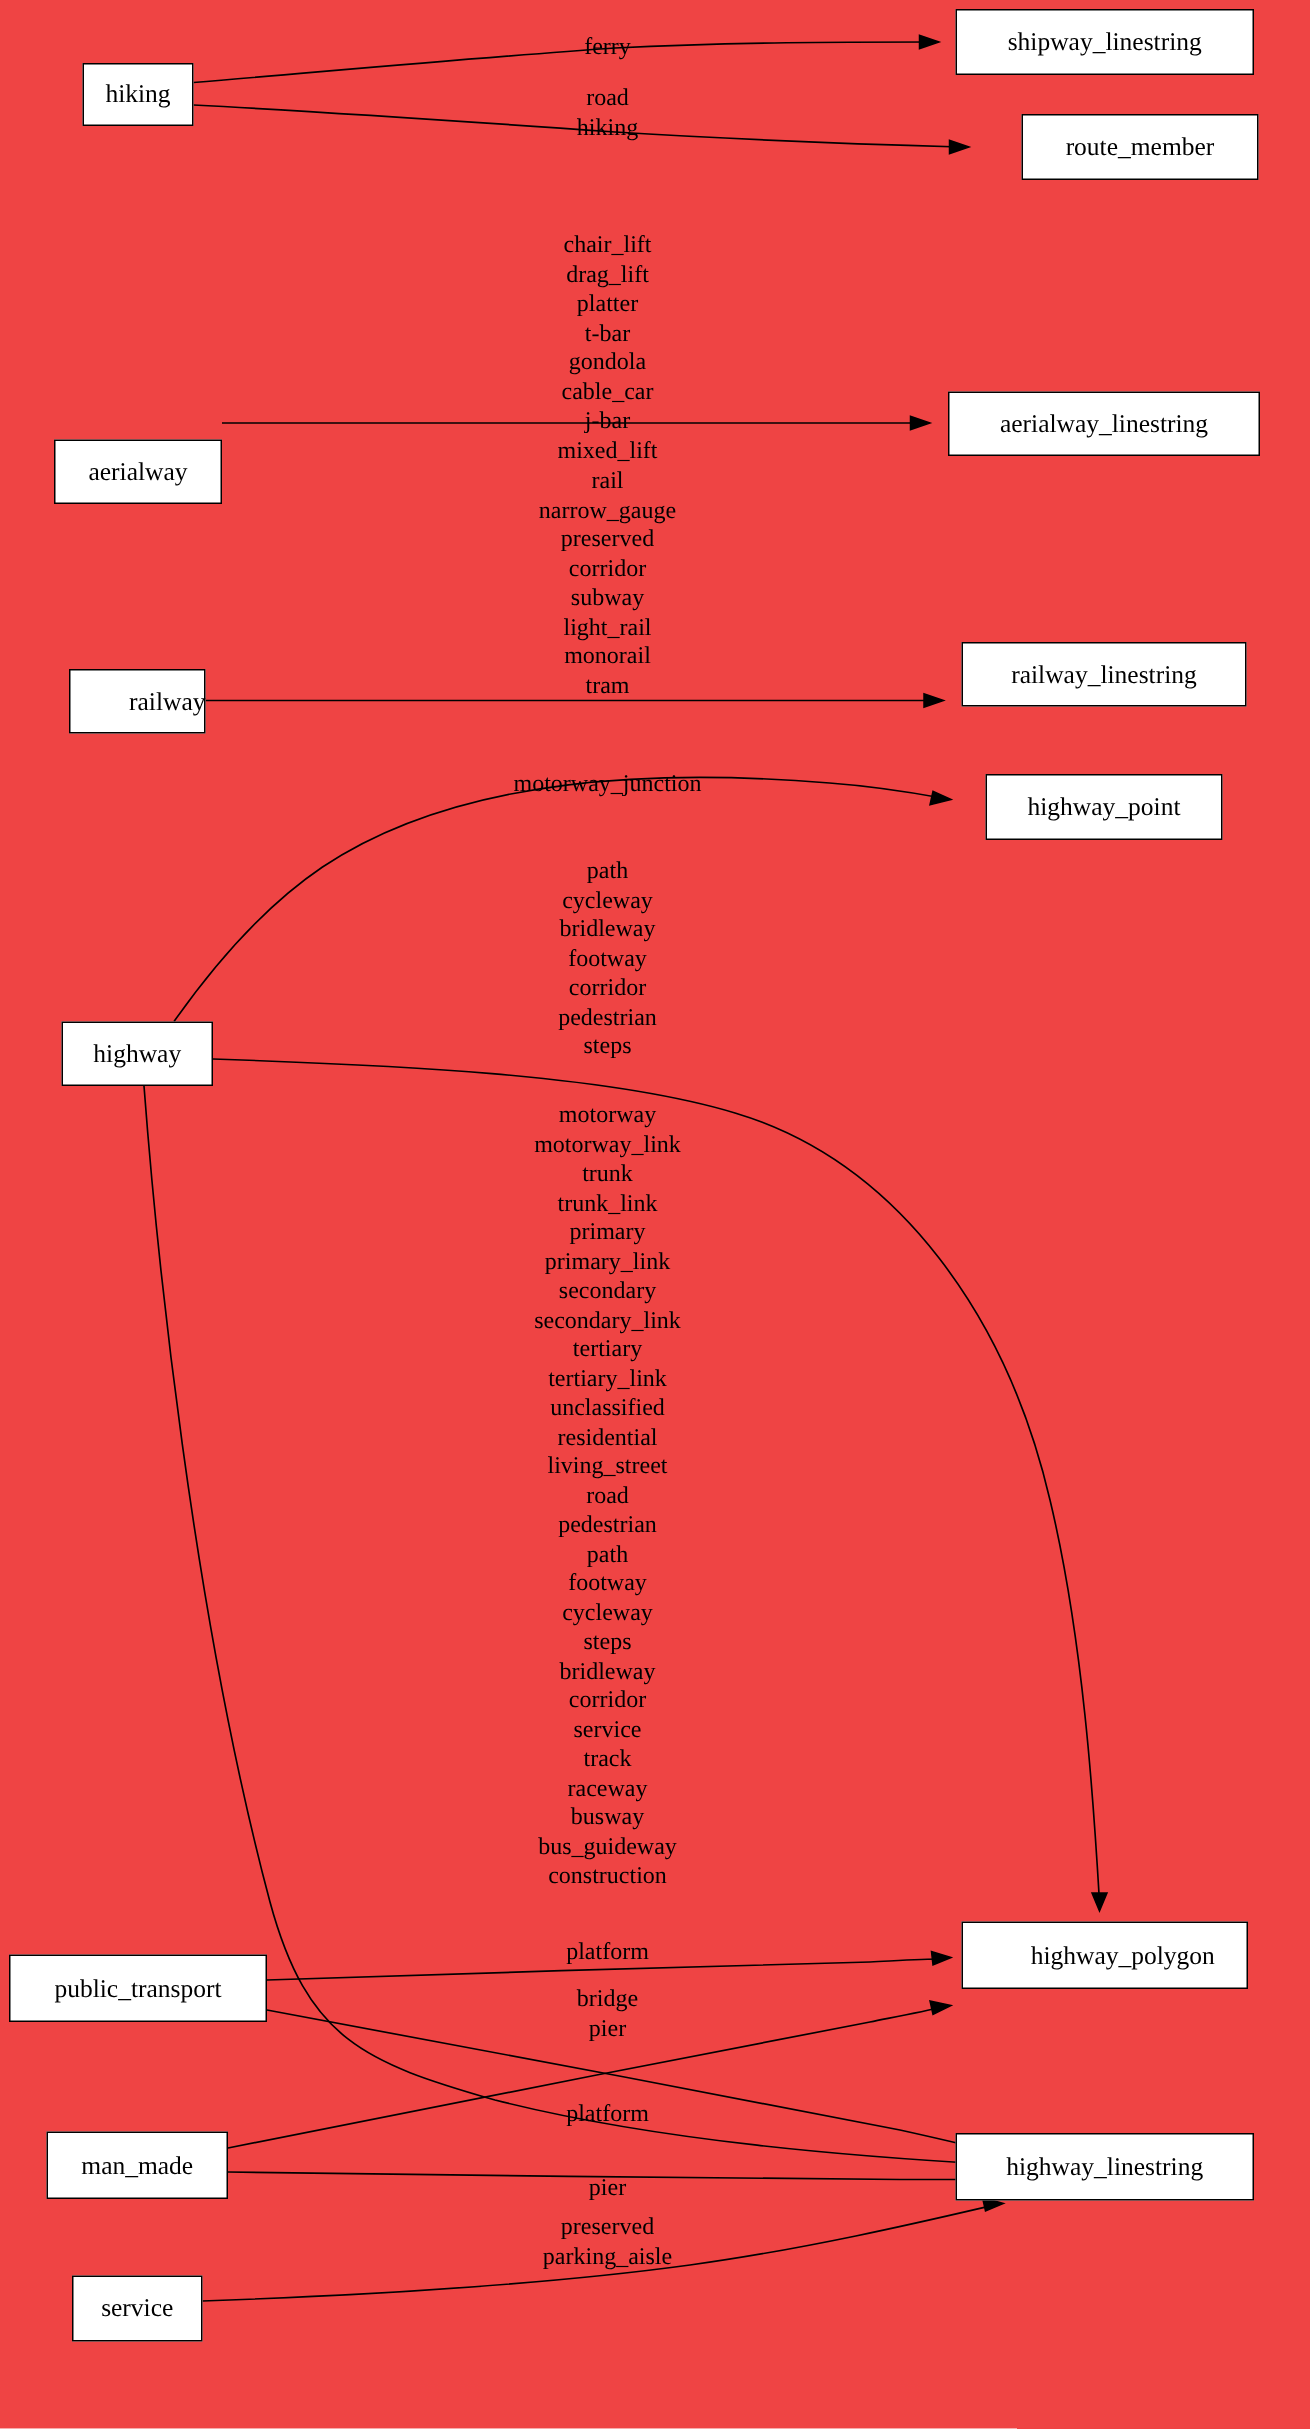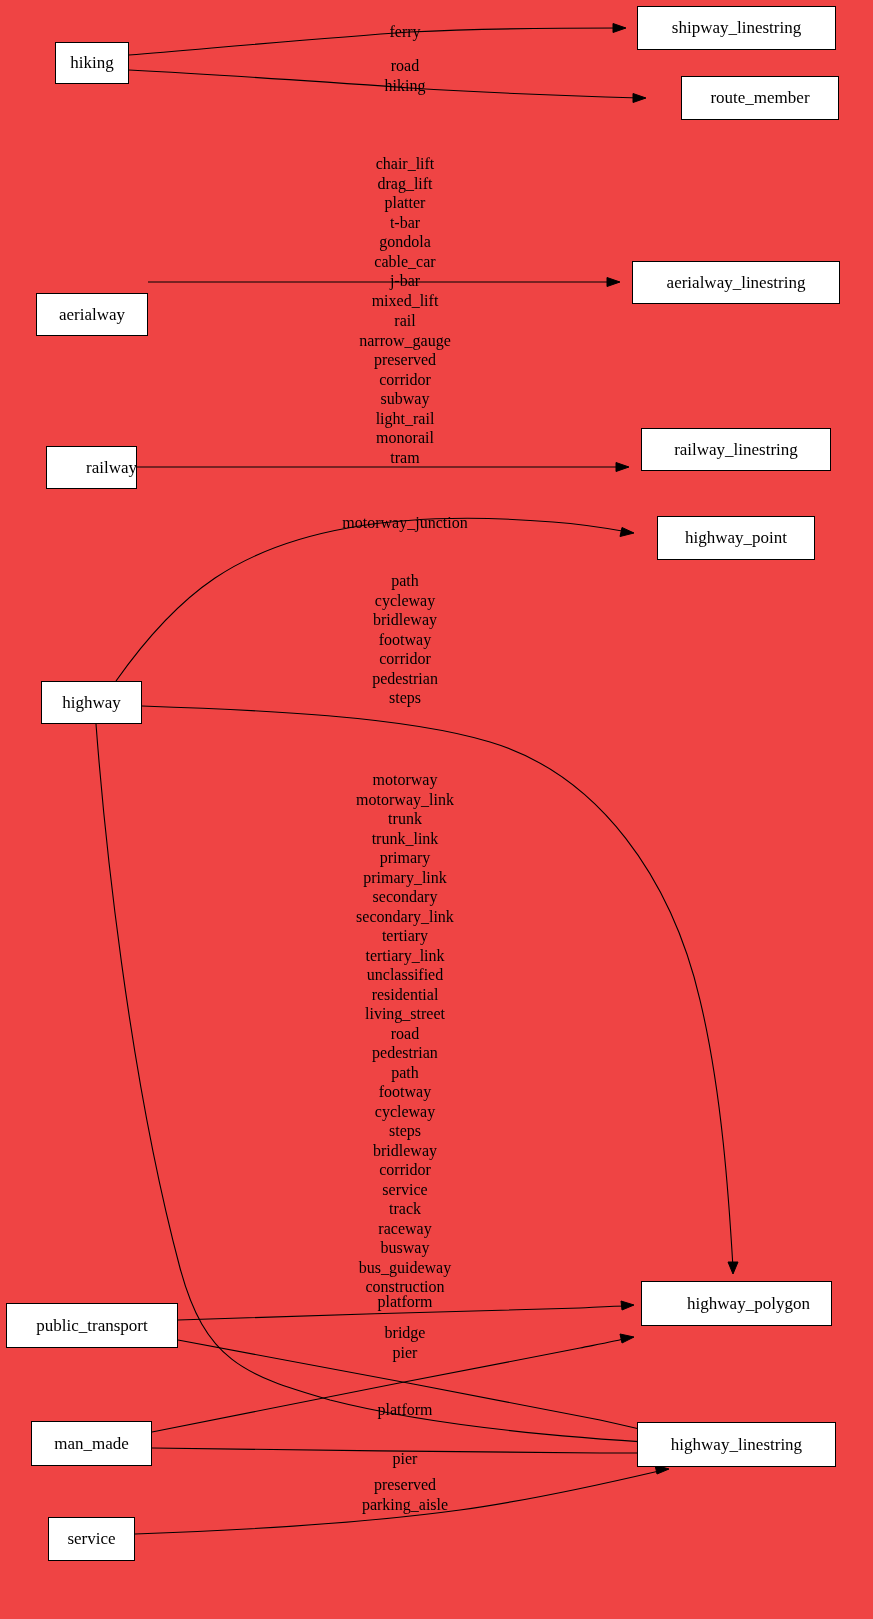--- a/index.html
+++ b/index.html
@@ -144,21 +144,21 @@
       </div>
       <div class="edge-label" style="left: 405px; top: 571px;">
         <div>path</div>
         <div>cycleway</div>
         <div>bridleway</div>
         <div>footway</div>
         <div>corridor</div>
         <div>pedestrian</div>
         <div>steps</div>
       </div>
-      <div class="edge-label" style="left: 405px; top: 734px; margin-top: 36px;">
+      <div class="edge-label" style="left: 405px; top: 734px;">
         <div>motorway</div>
         <div>motorway_link</div>
         <div>trunk</div>
         <div>trunk_link</div>
         <div>primary</div>
         <div>primary_link</div>
         <div>secondary</div>
         <div>secondary_link</div>
         <div>tertiary</div>
         <div>tertiary_link</div>

